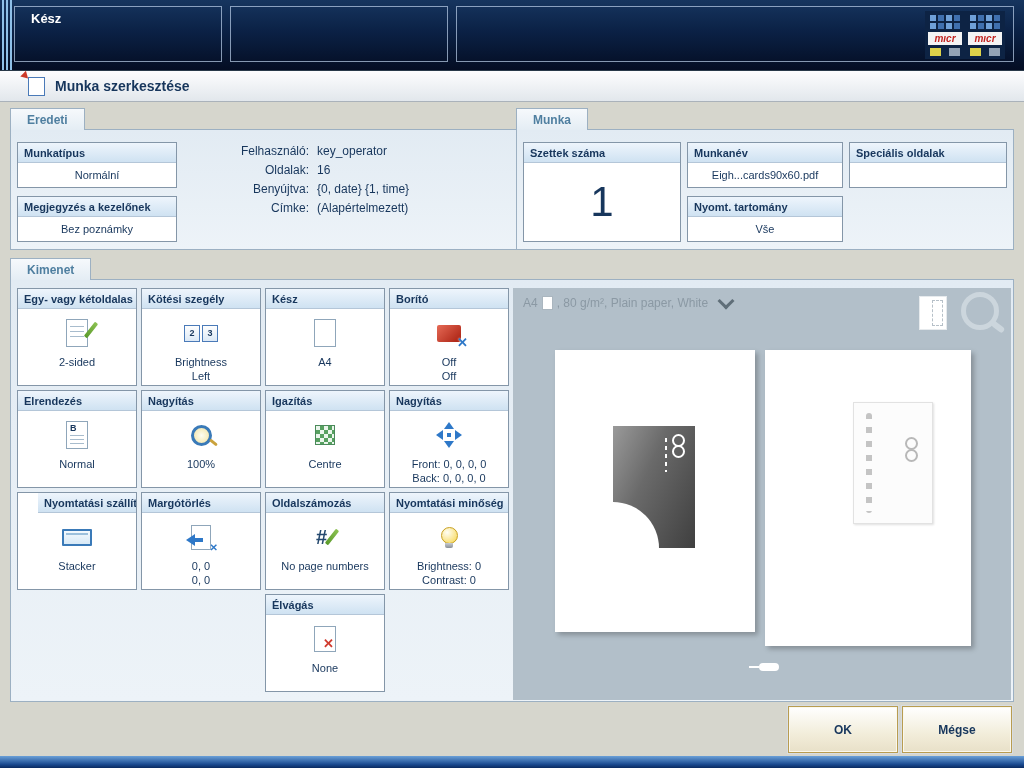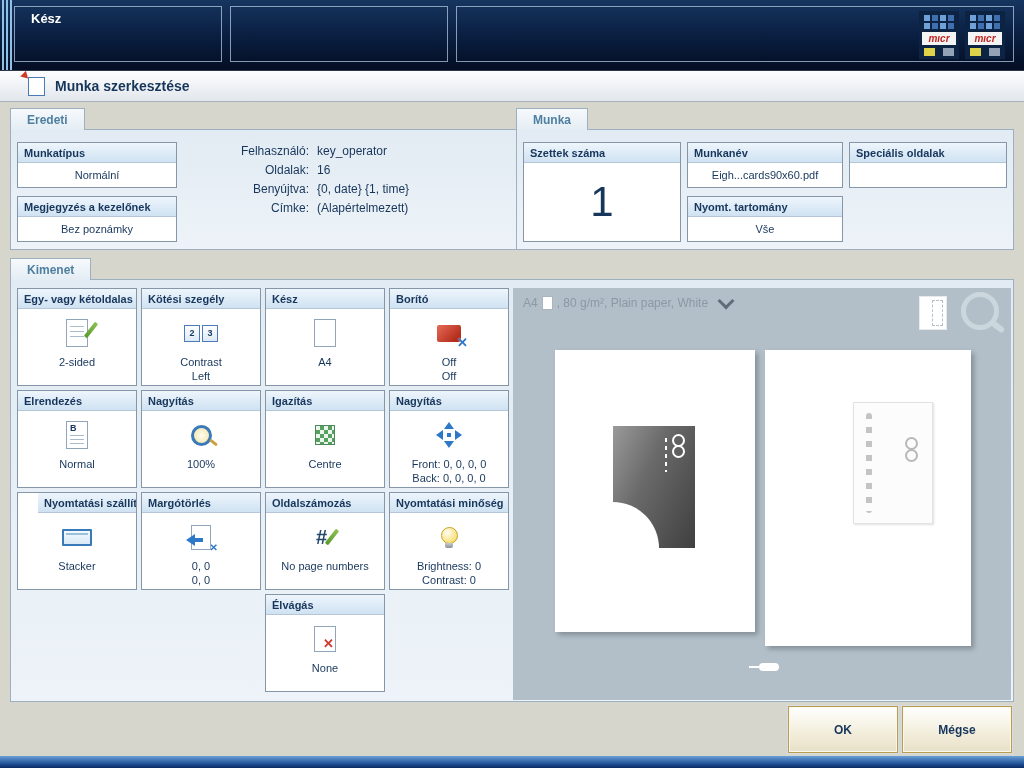--- a/index.html
+++ b/index.html
@@ -6,21 +6,21 @@
   body{width:1024px;height:768px;overflow:hidden;font-family:"Liberation Sans",sans-serif;background:#d6d6cd;}
   #screen{position:relative;width:1024px;height:768px;}
 
   
   .topbar{position:absolute;left:0;top:0;width:1024px;height:70px;
     background:linear-gradient(180deg,#16355f 0%,#0b2145 45%,#040d23 100%);}
   .stripes{position:absolute;left:2px;top:0;bottom:0;width:12px;
     background:repeating-linear-gradient(90deg,#8fc0e8 0 2px,transparent 2px 4px);}
   .tpanel{position:absolute;top:6px;height:56px;border:1px solid rgba(190,210,235,.7);box-sizing:border-box;}
   .status{position:absolute;left:16px;top:4px;color:#fff;font-weight:bold;font-size:13px;text-align:right;}
-  .micrwrap{position:absolute;right:8px;top:4px;display:flex;gap:6px;}
+  .micrwrap{position:absolute;right:8px;top:4px;display:flex;}
   .micr{width:40px;height:48px;background:#0d2344;display:flex;flex-direction:column;align-items:center;padding-top:4px;box-sizing:border-box;}
   .mdots{display:grid;grid-template-columns:repeat(4,6px);grid-auto-rows:6px;gap:2px;margin-bottom:3px;}
   .mdots i{display:block;background:#3f6fae;}
   .mdots i:nth-child(odd){background:#6fa0d8;}
   .mband{width:34px;height:13px;background:#f4f4f4;color:#c22420;font-weight:bold;font-style:italic;font-size:10px;display:flex;align-items:center;justify-content:center;}
   .msq{display:flex;gap:8px;margin-top:3px;}
   .msq i{display:block;width:11px;height:8px;}
   .msq .y{background:#ddd24a;}
   .msq .b{background:#93a3b5;}
 
@@ -274,21 +274,21 @@
         </div>
       </div>
 
       <div class="pbtn out" style="left:130px;top:8px;">
         <div class="hd">Kötési szegély</div>
         <div class="bd">
           <div class="ic">
             <span class="bx">2</span>
             <span class="bx">3</span>
           </div>
-          <span class="ln">Contrast</span>
+          <span class="ln">Brightness</span>
           <span class="ln">Left</span>
         </div>
       </div>
 
       <div class="pbtn out" style="left:254px;top:8px;">
         <div class="hd">Kész</div>
         <div class="bd">
           <div class="ic">
               <div class="icpage"></div>
             </div>

